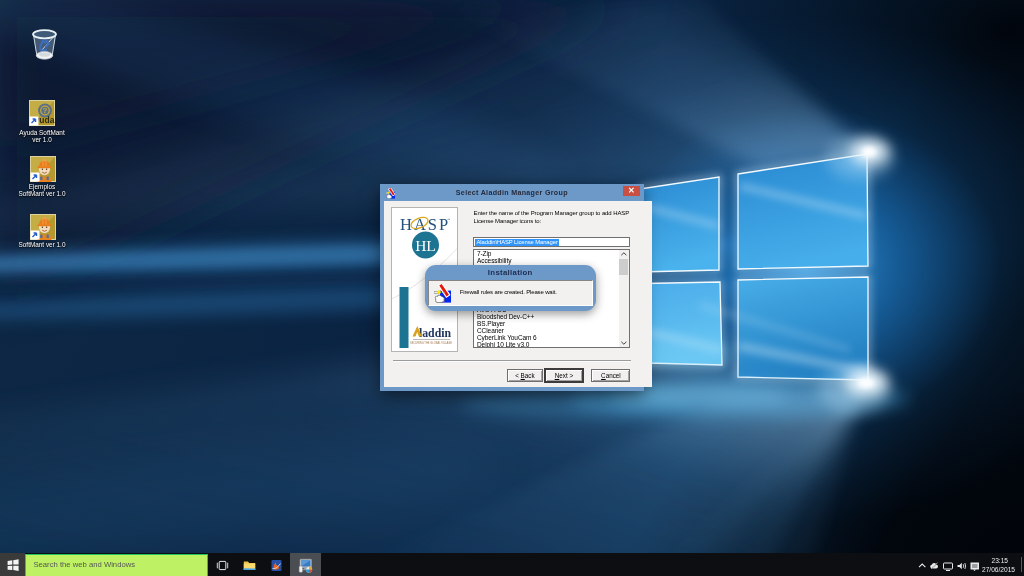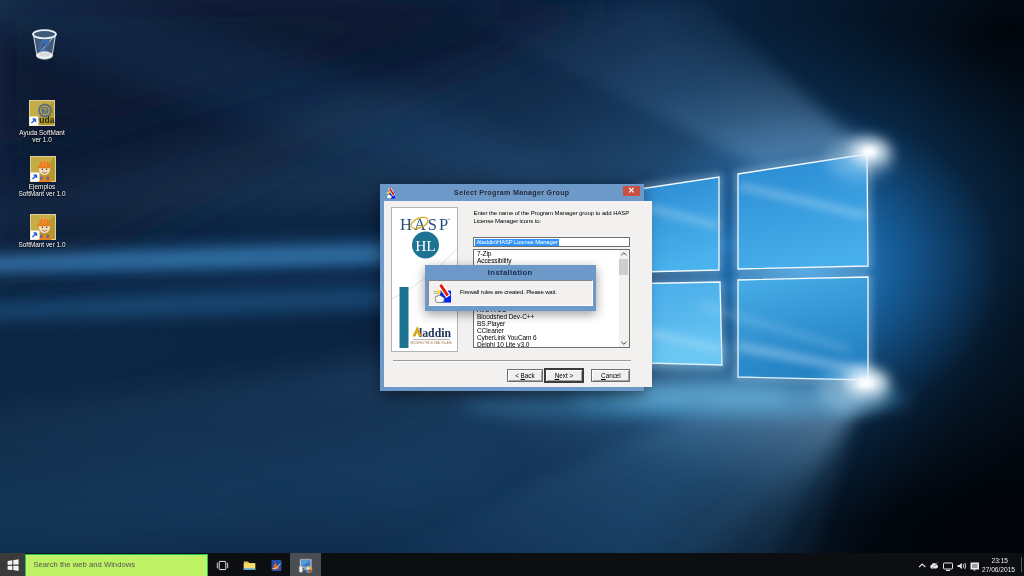--- a/index.html
+++ b/index.html
@@ -207,21 +207,21 @@
   <svg class="abs" style="left:5.5px;top:3.8px" width="9.5" height="11" viewBox="0 0 17 19">
     <rect x="6" y="6.6" width="11" height="12" fill="#0026f0"></rect>
     <g transform="rotate(-34 10.25 6.35)">
         <rect x="8" y="-1.05" width="4.5" height="14.8" fill="#e81608" stroke="#fff" stroke-width="1.3"></rect>
       </g>
     <rect x="0" y="7.4" width="5" height="2.2" fill="#f4f4f4" stroke="#808080" stroke-width="0.6"></rect>
     <circle cx="5" cy="8.1" r="1.9" fill="#ffe400"></circle>
     <rect x="7.8" y="7.9" width="2.6" height="1" fill="#9adbe8"></rect>
     <path d="M1.6,14.5 Q0.4,11.8 3.6,12.4 Q3.2,10.2 6.2,11.4 L8.8,12.9 Q11.4,13.7 9.9,15.9 Q11.6,17.9 8.5,17.9 Q7.6,19.2 4.5,18.5 Q1,18.5 1.7,16.3 Z" fill="#fcfcfc" stroke="#555" stroke-width="0.7"></path>
   </svg>
-  <div class="abs" style="left:0;top:5.4px;width:100%;text-align:center;font-size:7.1px;letter-spacing:0.32px;color:#262b3c;font-weight:bold;">Select Program Manager Group</div>
+  <div class="abs" style="left:0;top:5.4px;width:100%;text-align:center;font-size:7.1px;letter-spacing:0.32px;color:#262b3c;font-weight:bold;">Select Aladdin Manager Group</div>
 
   <div class="abs" style="left:242.8px;top:1.8px;width:17px;height:10.3px;background:#c94f44;color:#fff;font-size:8px;text-align:center;line-height:9.5px;font-weight:bold;">✕</div>
 
   <div class="abs" style="left:4px;top:16.8px;width:255.8px;height:186px;background:#f2f1ef;padding-left:12px;">
 
     <div class="abs" style="left:7px;top:6px;width:65px;height:143px;background:#ffffff;border:1px solid #b4b4b4;">
       <svg class="abs" style="left:0;top:0" width="65" height="143" viewBox="0 0 65 143">
         <path d="M -10,95 Q 30,80 75,30" stroke="#e4e4e4" stroke-width="1" fill="none"></path>
         <text x="8" y="22.3" font-family="Liberation Serif, serif" font-size="16.5" fill="#24507e" letter-spacing="2">HASP</text>
         <text x="55" y="13" font-family="Liberation Sans, sans-serif" font-size="3.5" fill="#24507e">™</text>
@@ -271,21 +271,21 @@
     </div>
 
     <div class="abs" style="left:9px;top:159.5px;width:238px;height:0;border-top:1px solid #9b9b9b;border-bottom:1px solid #fcfcfc;"></div>
 
     <div class="abs btn" style="left:122.5px;top:168.6px;width:36.8px;height:12.4px;">&lt; <u>B</u>ack</div>
     <div class="abs btn btndef" style="left:160.8px;top:168.2px;width:38.2px;height:13px;"><u>N</u>ext &gt;</div>
     <div class="abs btn" style="left:207.3px;top:168.6px;width:39.2px;height:12.4px;"><u>C</u>ancel</div>
   </div>
 </div>
 
-<div class="abs" style="left:424.5px;top:265.3px;width:171.5px;height:46px;background:#6d99c8;box-shadow:0 3px 10px rgba(0,0,0,0.4);">
+<div class="abs" style="left:424.5px;top:265.3px;width:171.5px;height:46px;background:#6d99c8;box-shadow:0 3px 10px rgba(0,0,0,0.4);border-radius:11px;">
   <div class="abs" style="left:0;top:2.8px;width:100%;text-align:center;font-size:7.8px;letter-spacing:0.3px;color:#1d2c4e;font-weight:bold;">Installation</div>
   <div class="abs" style="left:3.2px;top:15px;width:163.1px;height:23.6px;background:#f2f1ef;border:1px solid;border-color:#858585 #ffffff #ffffff #858585;">
     <svg class="abs" style="left:5.8px;top:3px" width="17" height="19" viewBox="0 0 17 19">
       <rect x="6" y="6.6" width="11" height="12" fill="#0026f0"></rect>
       <g transform="rotate(-34 10.1 6.3)">
           <rect x="8.1" y="-0.9" width="4.1" height="14.2" fill="#e81608" stroke="#fff" stroke-width="1.2"></rect>
         </g>
       <rect x="0" y="7.4" width="5" height="2.2" fill="#f4f4f4" stroke="#808080" stroke-width="0.6"></rect>
       <circle cx="5" cy="8.1" r="1.9" fill="#ffe400"></circle>
       <rect x="7.8" y="7.9" width="2.6" height="1" fill="#9adbe8"></rect>

